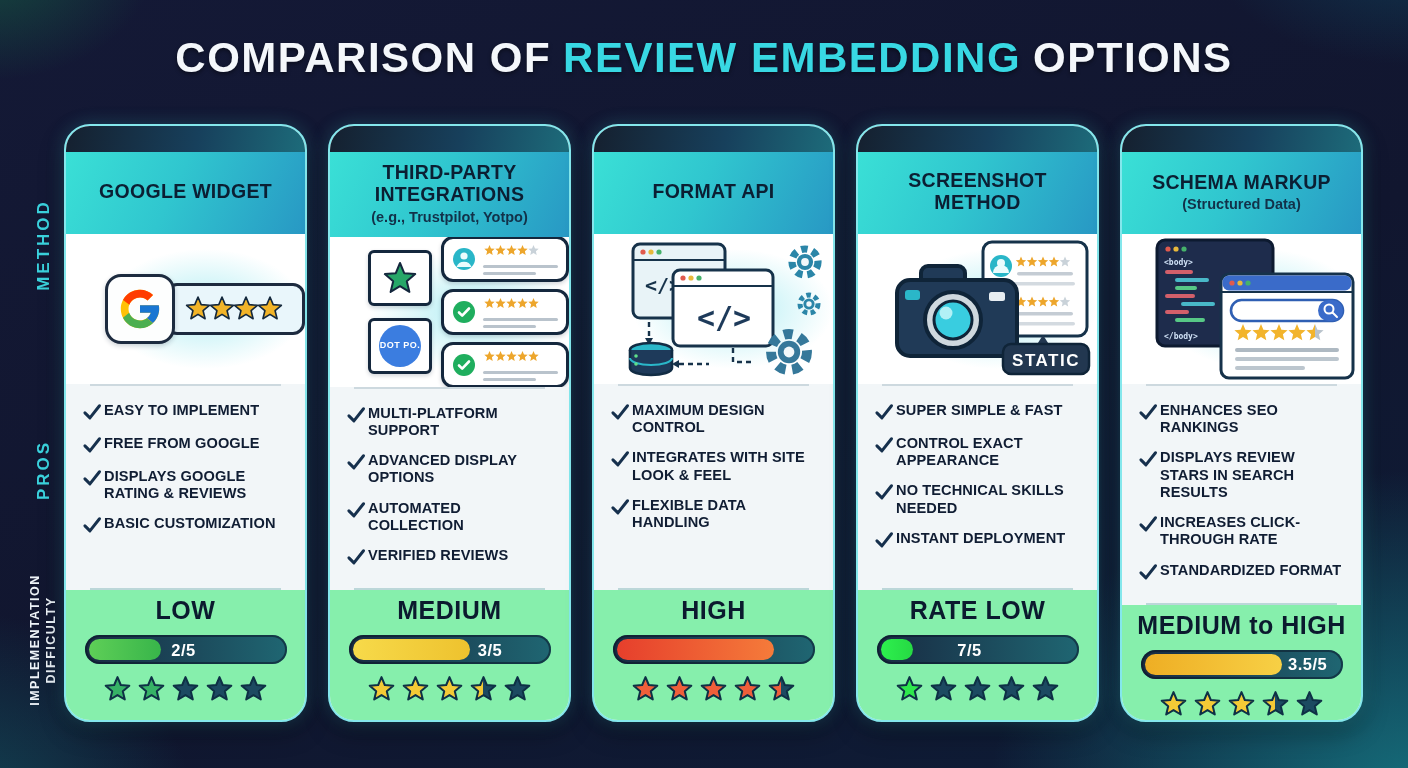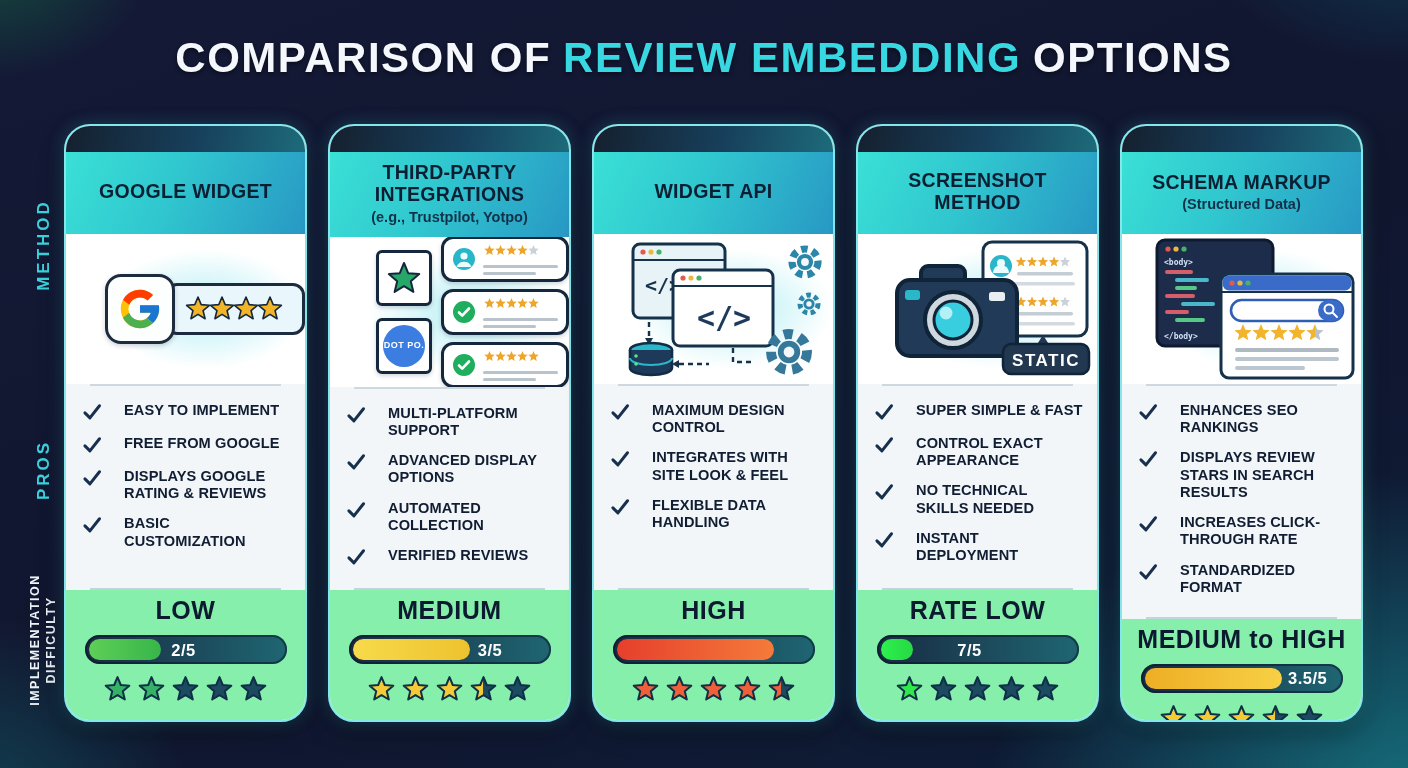--- a/index.html
+++ b/index.html
@@ -61,21 +61,21 @@
     display:flex; align-items:center; justify-content:flex-end;
     position:relative; overflow:hidden;
   }
   .icon-glow { position:absolute; width:200px; height:120px; border-radius:50%;
     background:radial-gradient(closest-side, rgba(120,225,235,.55), rgba(120,225,235,0)); }
 
   .divider  { height:2px; background:#cdd9df; margin:0 24px; flex:none; }
   .divider2 { background:#bcd7d9; }
 
   .pros { flex:1; list-style:none; padding:16px 14px 8px 16px; }
-  .pros li { display:flex; gap:22px; margin-bottom:13px; align-items:flex-start; }
+  .pros li { display:flex; gap:2px; margin-bottom:13px; align-items:flex-start; }
   .pros .chk { width:20px; height:20px; flex:none; margin-top:0; }
   .pros .pro-text {
     font-size:14.6px; font-weight:700; color:#101d33;
     line-height:1.18; letter-spacing:.1px; text-transform:uppercase;
   }
 
   .difficulty { flex:none; padding:6px 0 18px; text-align:center; background:#86efac; }
   .diff-label { font-size:25px; font-weight:800; color:#0b1a2e; letter-spacing:.5px; margin-bottom:10px; }
   .bar {
     position:relative; width:202px; height:29px; margin:0 auto 11px;
@@ -94,21 +94,21 @@
   
   .gw { position:relative; display:flex; align-items:center; justify-content:center; }
   .gw-logo { width:70px; height:70px; background:#fdfefe; border:3px solid #1d2b3f;
     border-radius:16px; display:flex; align-items:center; justify-content:center; z-index:2;
     box-shadow:0 2px 5px rgba(10,30,50,.2); }
   .gw-pill { height:52px; background:#e9f6fb; border:3px solid #1d2b3f; border-radius:12px;
     display:flex; align-items:center; padding:0 10px 0 16px; margin-left:-10px; z-index:1; }
 
   .tp { display:flex; gap:9px; align-items:center; z-index:1; }
   .tp-boxes { display:flex; flex-direction:column; gap:12px; }
-  .tp-box { width:56px; height:56px; border:3px solid #14273d; border-radius:6px;
+  .tp-box { width:64px; height:56px; border:3px solid #14273d; border-radius:6px;
     background:#fff; display:flex; align-items:center; justify-content:center;
     box-shadow:0 2px 4px rgba(10,30,50,.18); }
   .tp-logo { width:42px; height:42px; border-radius:50%; background:#3b7de0; color:#fff;
     font-size:9px; font-weight:800; display:flex; align-items:center; justify-content:center;
     text-align:center; line-height:1.15; letter-spacing:.5px; }
   .tp-pills { display:flex; flex-direction:column; gap:7px; }
   .tp-pill { width:128px; border:3px solid #14273d; border-radius:12px; background:#fff;
     padding:4px 8px; display:flex; gap:7px; align-items:center;
     box-shadow:0 2px 4px rgba(10,30,50,.18); }
   .tp-lines { flex:1; }
@@ -338,21 +338,21 @@
           <svg width="27" height="27" viewBox="0 0 27 27">
             <polygon points="13.5,2.1 16.8,10.0 25.3,10.7 18.8,16.2 20.8,24.5 13.5,20.1 6.2,24.5 8.2,16.2 1.7,10.7 10.2,10.0" fill="#1c4a61" stroke="#0e3045" stroke-width="2" stroke-linejoin="round"></polygon>
           </svg>
         </div>
     </div>
   </section>
 
   <section class="card">
     <div class="card-top"></div>
     <header class="card-header">
-      <h2 class="card-title">WIDGET API</h2>
+      <h2 class="card-title">FORMAT API</h2>
 
     </header>
     <div class="icon-area">
         <div class="icon-glow"></div>
     <svg width="210" height="146" viewBox="0 0 210 146" style="z-index:1">
       <rect x="10" y="8" width="92" height="74" rx="7" fill="#e8f3f7" stroke="#16324a" stroke-width="3"></rect>
       <path d="M10 24 h92" stroke="#16324a" stroke-width="2"></path>
       <circle cx="20" cy="16" r="2.6" fill="#e05a4e"></circle>
           <circle cx="28" cy="16" r="2.6" fill="#e8b93c"></circle>
           <circle cx="36" cy="16" r="2.6" fill="#46b26b"></circle>

